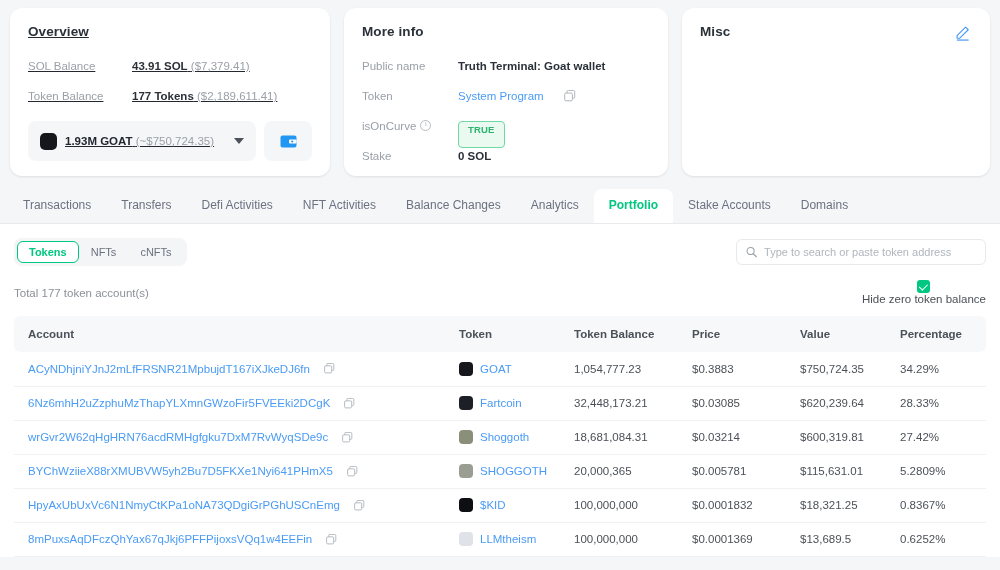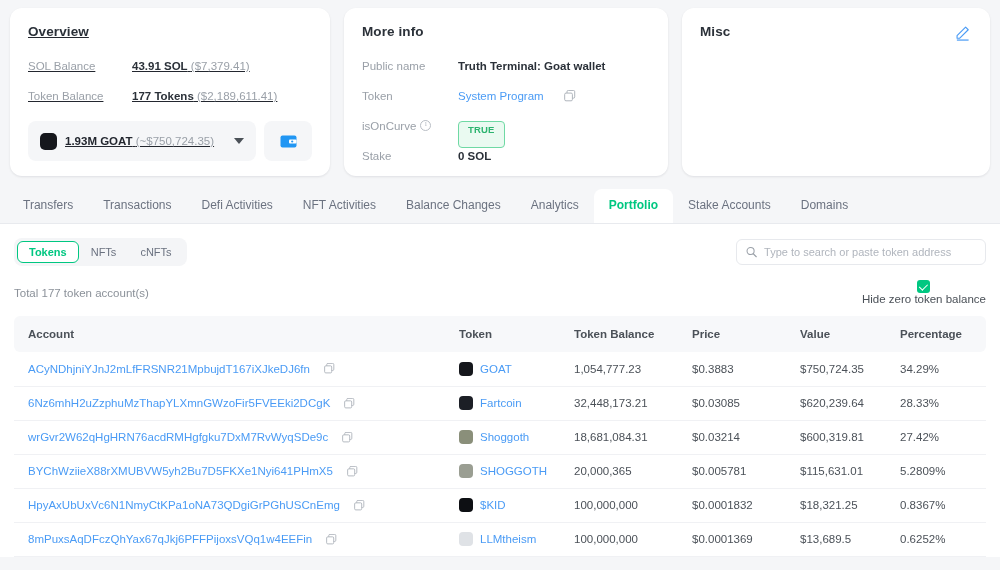--- a/index.html
+++ b/index.html
@@ -385,22 +385,22 @@
     <div class="card card-misc">
       <div class="card-title">Misc</div>
       <svg class="edit-icon" width="15" height="15" viewBox="0 0 16 16">
         <path d="M11.3 1.2 L14.1 4 L5.1 13 L2.2 13 L2.2 10.2 Z" fill="none" stroke="#4a9bf5" stroke-width="1.2" stroke-linejoin="round"></path>
         <path d="M2 15 L14.5 15" stroke="#4a9bf5" stroke-width="1.3"></path>
       </svg>
     </div>
   </div>
 
   <div class="tabs-bar" id="tabs-bar">
+      <div class="tab">Transactions</div>
       <div class="tab">Transfers</div>
-      <div class="tab">Transactions</div>
       <div class="tab">Defi Activities</div>
       <div class="tab">NFT Activities</div>
       <div class="tab">Balance Changes</div>
       <div class="tab">Analytics</div>
       <div class="tab active">Portfolio</div>
       <div class="tab">Stake Accounts</div>
       <div class="tab">Domains</div>
     </div>
 
   <div class="panel">

